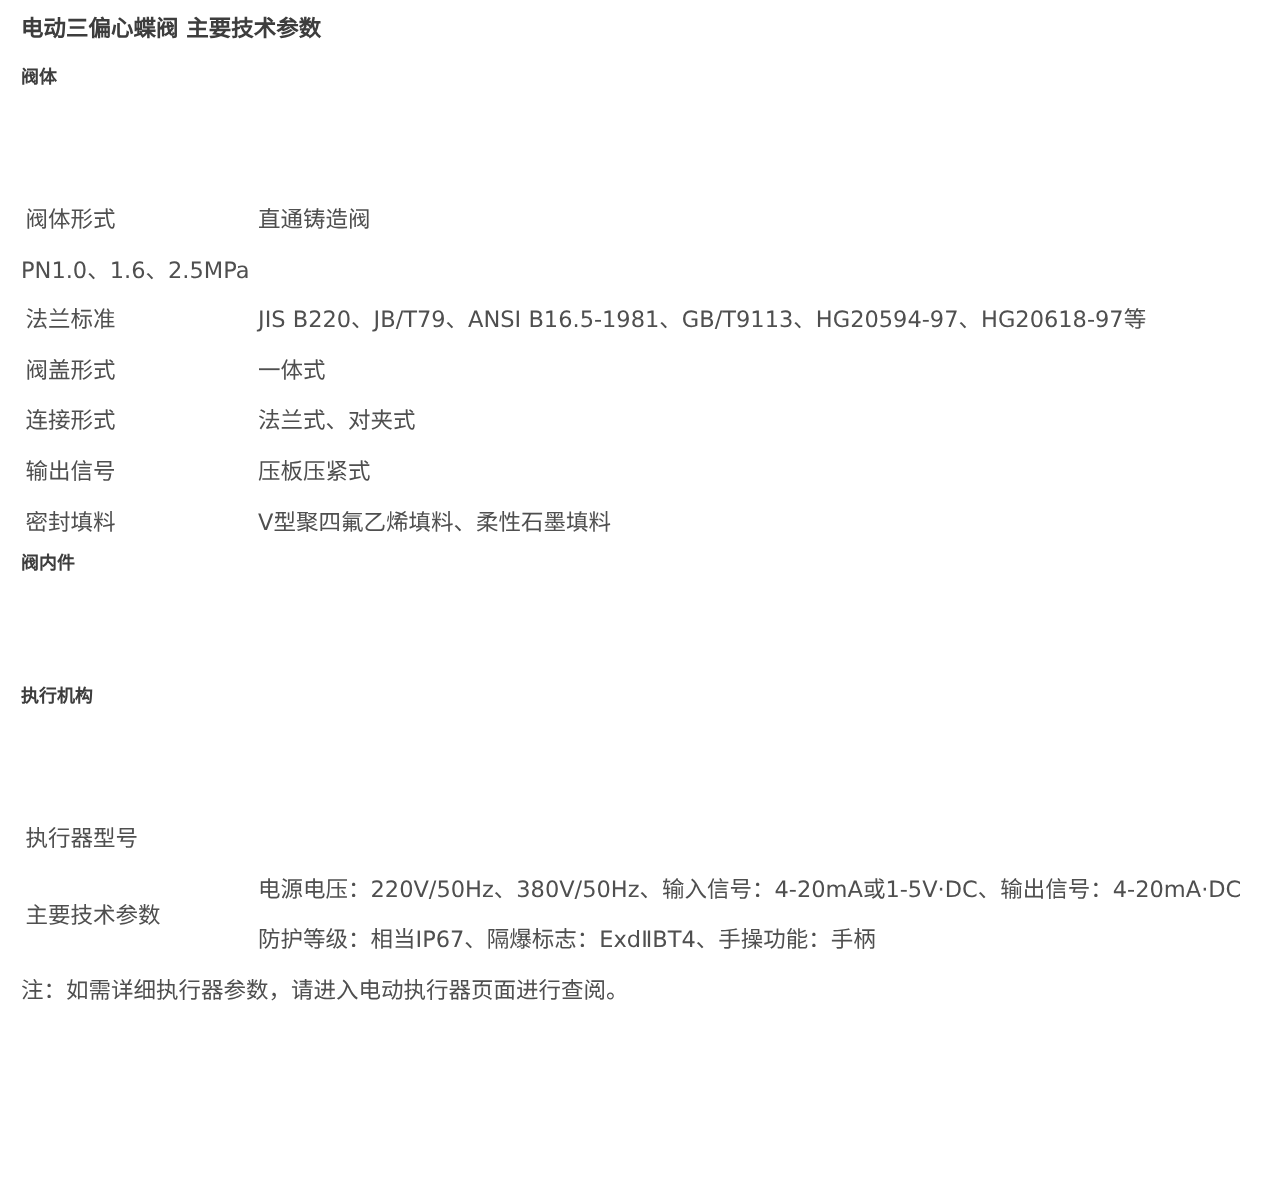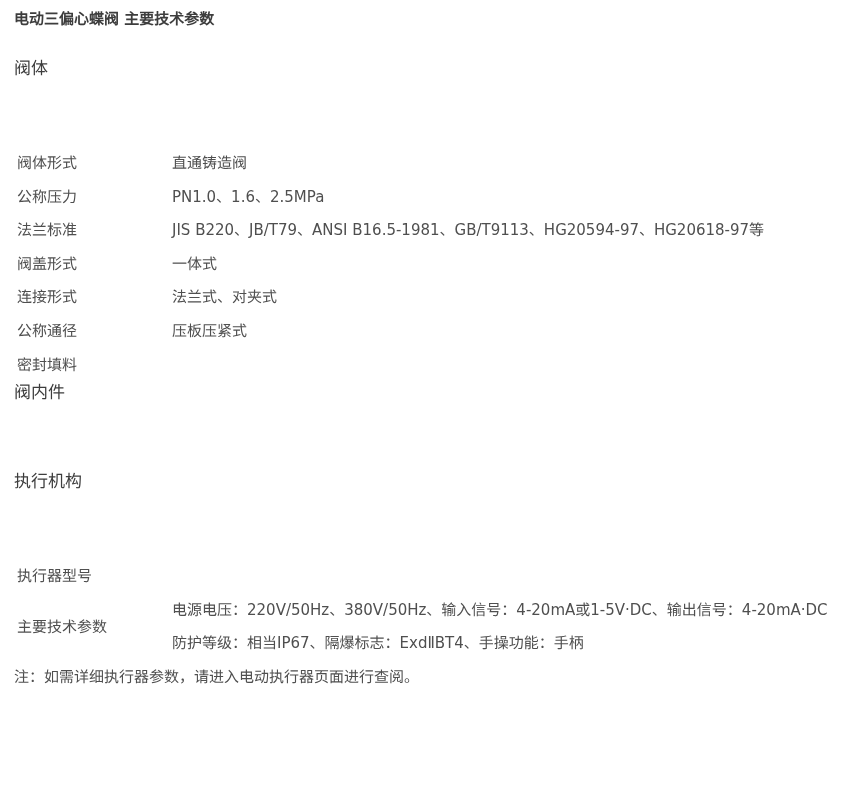--- a/index.html
+++ b/index.html
@@ -17,26 +17,26 @@
     min-height: 797px;
     box-sizing: border-box;
     padding: 8px 14px 10px 14px;
     background: #ffffff;
   }
   .doc-title {
     font-weight: bold;
     color: #3d3d3d;
     font-size: 15px;
     line-height: 22px;
-    margin-bottom: 28px;
+    margin-bottom: 11px;
   }
   .section-heading {
-    font-weight: normal;
+    font-weight: bold;
     color: #3d3d3d;
-    font-size: 17px;
+    font-size: 12px;
     line-height: 20px;
   }
   .heading-gap {
     margin-bottom: 69px;
   }
   .spec-table {
     width: 100%;
   }
   .spec-row {
     display: flex;
@@ -75,41 +75,41 @@
   <div class="doc-title">电动三偏心蝶阀 主要技术参数</div>
 
   <div class="section">
     <div class="section-heading heading-gap">阀体</div>
     <div class="spec-table">
       <div class="spec-row">
         <div class="spec-label">阀体形式</div>
         <div class="spec-value">直通铸造阀</div>
       </div>
       <div class="spec-row">
-        <div class="spec-label">公称压力</div>
         <div class="spec-value">PN1.0、1.6、2.5MPa</div>
       </div>
       <div class="spec-row">
         <div class="spec-label">法兰标准</div>
         <div class="spec-value">JIS B220、JB/T79、ANSI B16.5-1981、GB/T9113、HG20594-97、HG20618-97等</div>
       </div>
       <div class="spec-row">
         <div class="spec-label">阀盖形式</div>
         <div class="spec-value">一体式</div>
       </div>
       <div class="spec-row">
         <div class="spec-label">连接形式</div>
         <div class="spec-value">法兰式、对夹式</div>
       </div>
       <div class="spec-row">
-        <div class="spec-label">公称通径</div>
+        <div class="spec-label">输出信号</div>
         <div class="spec-value">压板压紧式</div>
       </div>
       <div class="spec-row">
         <div class="spec-label">密封填料</div>
+        <div class="spec-value">V型聚四氟乙烯填料、柔性石墨填料</div>
       </div>
     </div>
   </div>
 
   <div class="section">
     <div class="section-heading heading-gap">阀内件</div>
   </div>
 
   <div class="section">
     <div class="section-heading heading-gap">执行机构</div>

